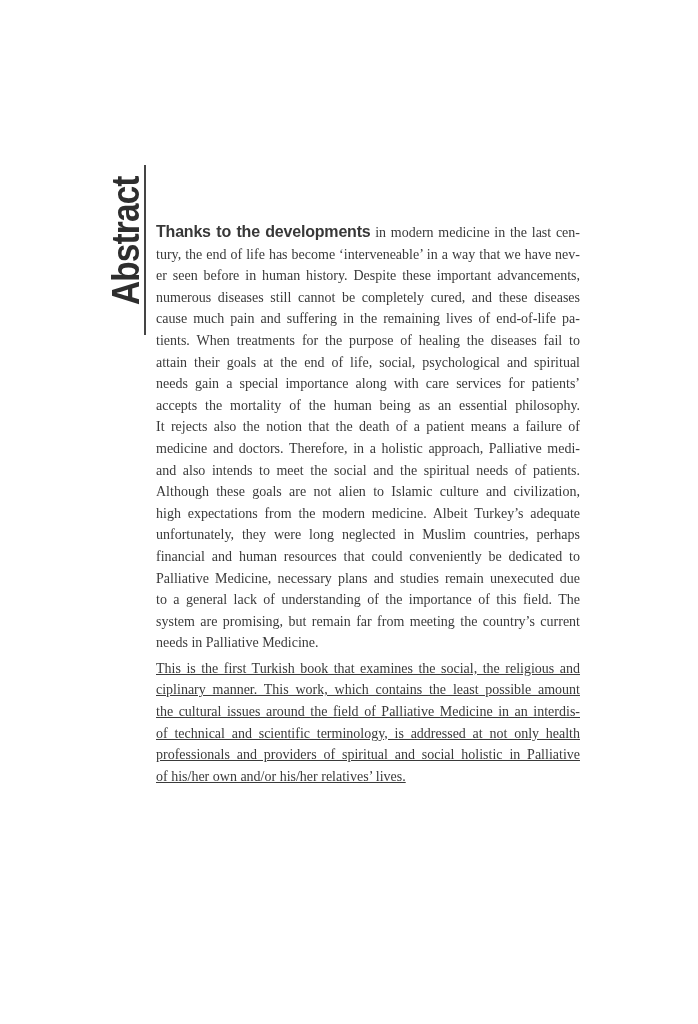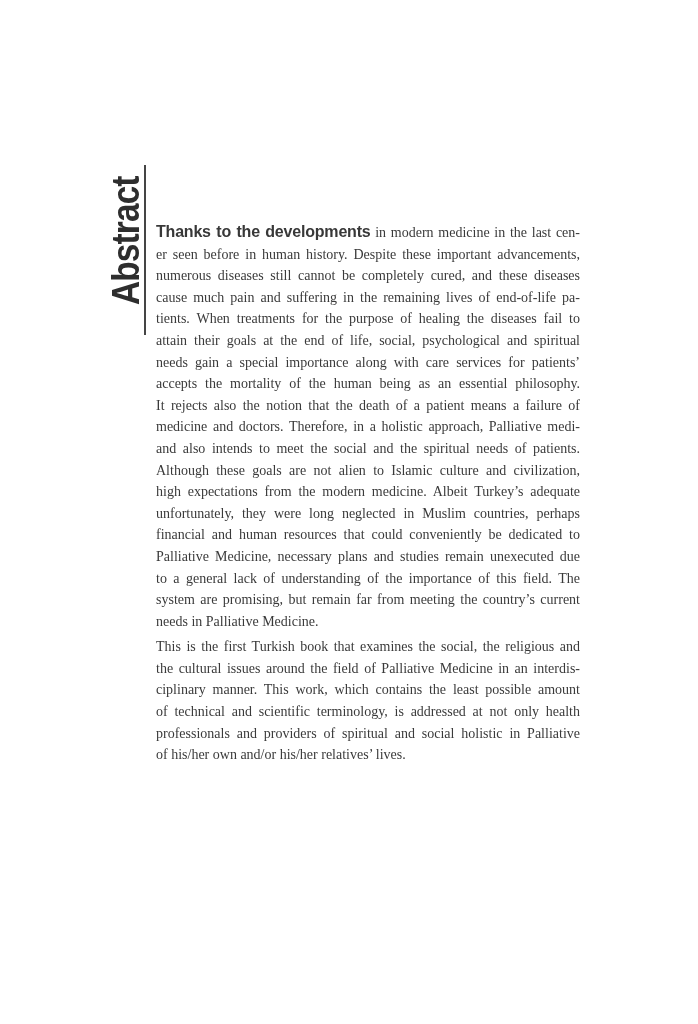--- a/index.html
+++ b/index.html
@@ -39,21 +39,21 @@
   .textblock {
     position: absolute;
     left: 156px; top: 178px;
     width: 424px;
     color: #3a3a3a;
     font-size: 14px;
     line-height: 21.6px;
     margin-top: 44px;
   }
   .para { width: 424px; }
-  .para2 { margin-top: 4px; }
+  .para2 { margin-top: 4px; text-decoration: underline; }
   .line {
     text-align: justify;
     text-align-last: justify;
     height: 21.6px;
     overflow: visible;
   }
   .line.last { text-align-last: left; }
   .lead {
     font-family: "Liberation Sans", sans-serif;
     font-weight: 700;
@@ -65,20 +65,21 @@
 </style>
 </head>
 <body>
 
 <div class="page">
   <div class="abstract-label">Abstract</div>
   <div class="vrule"></div>
   <div class="textblock">
     <div class="para">
         <div class="line"><span class="lead">Thanks to the developments</span> in modern medicine in the last cen-</div>
+        <div class="line">tury, the end of life has become ‘interveneable’ in a way that we have nev-</div>
         <div class="line">er seen before in human history. Despite these important advancements,</div>
         <div class="line">numerous diseases still cannot be completely cured, and these diseases</div>
         <div class="line">cause much pain and suffering in the remaining lives of end-of-life pa-</div>
         <div class="line">tients. When treatments for the purpose of healing the diseases fail to</div>
         <div class="line">attain their goals at the end of life, social, psychological and spiritual</div>
         <div class="line">needs gain a special importance along with care services for patients’</div>
         <div class="line">accepts the mortality of the human being as an essential philosophy.</div>
         <div class="line">It rejects also the notion that the death of a patient means a failure of</div>
         <div class="line">medicine and doctors. Therefore, in a holistic approach, Palliative medi-</div>
         <div class="line">and also intends to meet the social and the spiritual needs of patients.</div>
@@ -86,20 +87,20 @@
         <div class="line">high expectations from the modern medicine. Albeit Turkey’s adequate</div>
         <div class="line">unfortunately, they were long neglected in Muslim countries, perhaps</div>
         <div class="line">financial and human resources that could conveniently be dedicated to</div>
         <div class="line">Palliative Medicine, necessary plans and studies remain unexecuted due</div>
         <div class="line">to a general lack of understanding of the importance of this field. The</div>
         <div class="line">system are promising, but remain far from meeting the country’s current</div>
         <div class="line last">needs in Palliative Medicine.</div>
       </div>
     <div class="para para2">
         <div class="line">This is the first Turkish book that examines the social, the religious and</div>
+        <div class="line">ciplinary manner. This work, which contains the least possible amount</div>
         <div class="line">the cultural issues around the field of Palliative Medicine in an interdis-</div>
-        <div class="line">ciplinary manner. This work, which contains the least possible amount</div>
         <div class="line">of technical and scientific terminology, is addressed at not only health</div>
         <div class="line">professionals and providers of spiritual and social holistic in Palliative</div>
         <div class="line last">of his/her own and/or his/her relatives’ lives.</div>
       </div>
   </div>
 </div>
 
 </body></html>

